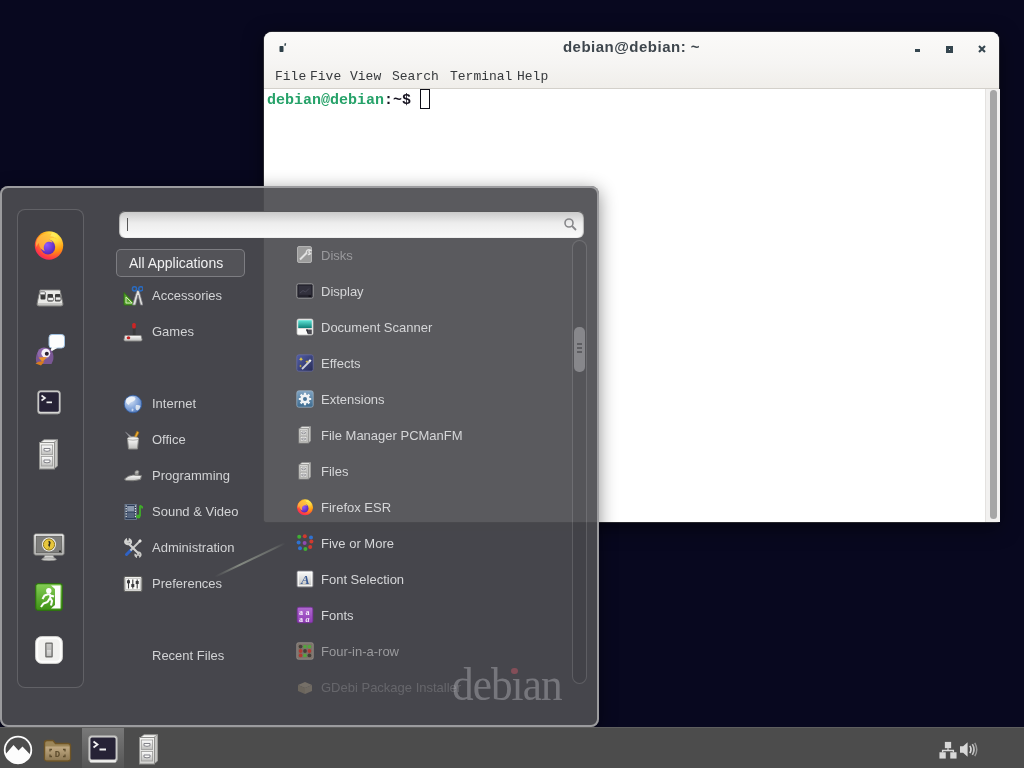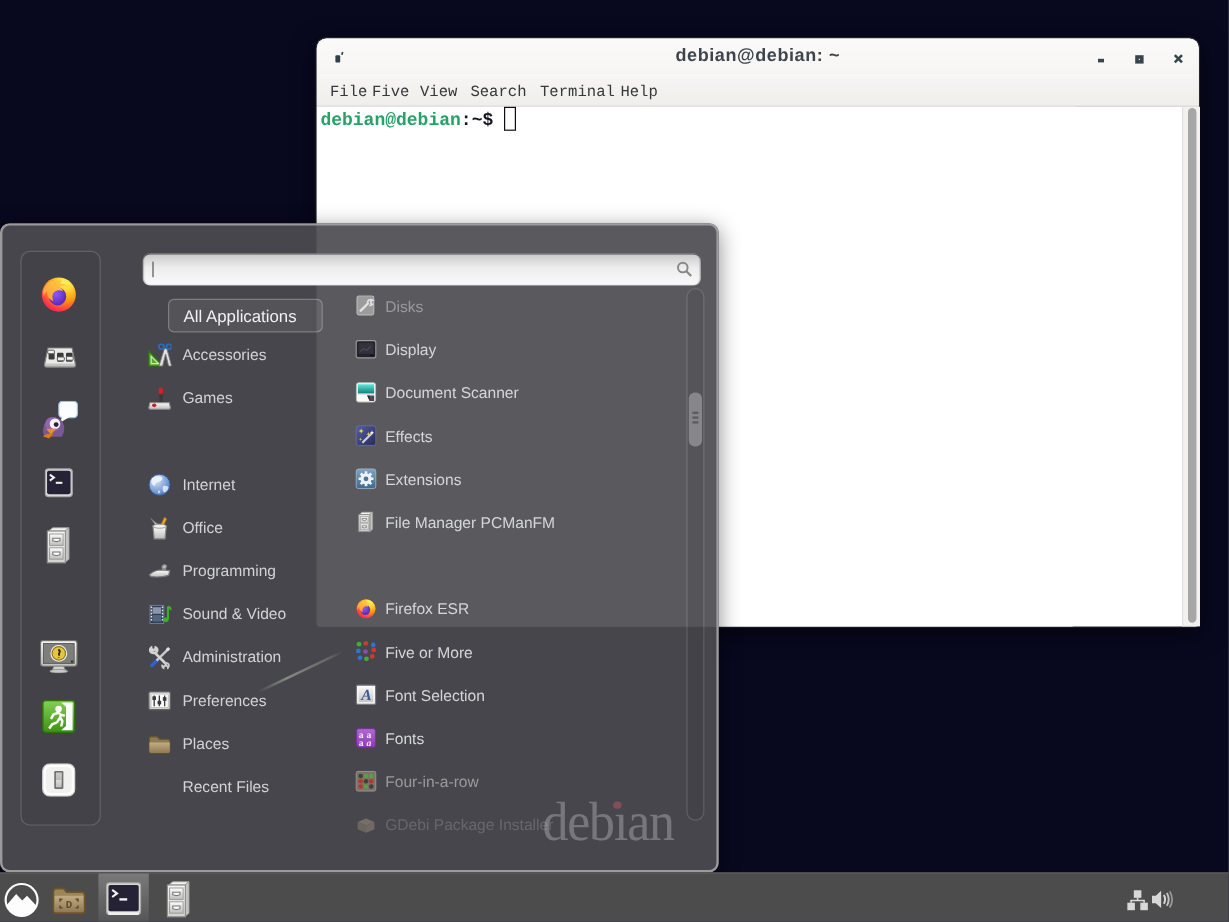--- a/index.html
+++ b/index.html
@@ -38,21 +38,21 @@
     box-shadow:inset 0 0 0 2px rgba(160,160,162,0.95), 0 4px 18px rgba(0,0,0,.45);}
   #sidebox{position:absolute;left:17px;top:23px;width:65px;height:477px;
     border:1px solid rgba(255,255,255,0.16);border-radius:8px;
     background:rgba(0,0,0,0.045);}
   #search{position:absolute;left:119px;top:25px;width:465px;height:27px;
     border-radius:6px;background:linear-gradient(#c7c7c7,#ededed 45%,#fafafa);
     box-shadow:inset 0 1px 0 #58585a, inset 1px 0 1px rgba(0,0,0,.25), inset -1px 0 1px rgba(0,0,0,.25);}
   #caret{position:absolute;left:8px;top:7px;width:1px;height:13px;background:#555;}
   #allapps{position:absolute;left:116px;top:63px;width:129px;height:28px;
     border-radius:5px;background:rgba(255,255,255,0.07);
-    border:1px solid rgba(255,255,255,0.25);box-sizing:border-box;margin-left:24px;}
+    border:1px solid rgba(255,255,255,0.25);box-sizing:border-box;}
   #allapps span{position:absolute;left:12px;top:5px;font-size:14px;color:#f1f1f2;}
   .cat{position:absolute;left:123px;width:260px;height:36px;}
   .cat .ci{position:absolute;left:0;top:8px;width:20px;height:20px;}
   .cat .cl{position:absolute;left:29px;top:10px;font-size:13px;color:#d2d3d5;}
   #applist{position:absolute;left:286px;top:60px;width:286px;height:454px;overflow:hidden;}
   .app{position:absolute;left:0;width:286px;height:36px;}
   .app .ai{position:absolute;left:10px;top:9px;width:18px;height:18px;}
   .app .al{position:absolute;left:35px;top:11px;font-size:13px;color:#d5d6d8;}
   .app .ald{color:#9a9a9d;}
   #mscroll{position:absolute;left:572px;top:54px;width:15px;height:444px;
@@ -367,29 +367,20 @@
             <g stroke="#3a3a3c" stroke-width="1.1">
               <path d="M5.5,5.5 L5.5,14.5 M9.8,5.5 L9.8,14.5 M14.2,5.5 L14.2,14.5"></path>
             </g>
             <rect x="4" y="6.3" width="3" height="3" fill="#3a3a3c"></rect>
             <rect x="8.3" y="10" width="3" height="3" fill="#3a3a3c"></rect>
             <rect x="12.7" y="7" width="3" height="3" fill="#3a3a3c"></rect>
           </svg>
         </div>
         <span class="cl">Preferences</span>
       </div>
-    <div class="cat" style="top:415.5px;">
-        <div class="ci" id="ic-pla">
-          <svg width="20" height="20" viewBox="0 0 20 20">
-            <path d="M1.5,5.5 Q1.5,4 3,4 L8,4 L10,6.2 L17,6.2 Q18.5,6.2 18.5,7.7 L18.5,16 Q18.5,17.5 17,17.5 L3,17.5 Q1.5,17.5 1.5,16 Z" fill="#8f7a52" stroke="#6e572c" stroke-width="1"></path>
-            <path d="M1.5,8.8 L18.5,8.8 L18.5,16 Q18.5,17.5 17,17.5 L3,17.5 Q1.5,17.5 1.5,16 Z" fill="url(#tan1)"></path>
-          </svg>
-        </div>
-        <span class="cl">Places</span>
-      </div>
     <div class="cat" style="top:451.5px;">
         <span class="cl">Recent Files</span>
       </div>
 
     <div id="applist">
       <div class="app" style="top:-9.5px;">
           <div class="ai" id="ia-dsk">
             <svg width="18" height="18" viewBox="0 0 18 18">
               <rect x="1.5" y="0.5" width="14" height="16" rx="1.5" fill="#9c9c9c" stroke="#c2c2c2" stroke-width="0.8"></rect>
               <path d="M4,13.5 L11,6.5" stroke="#e2e2e2" stroke-width="2"></path>
@@ -455,20 +446,34 @@
               <path d="M3.5,2.8 L5.8,0.8 L14.5,0.8 L12.2,2.8 Z" fill="#f4f4f2" stroke="#9f9f9d" stroke-width="0.7"></path>
               <path d="M12.2,2.8 L14.5,0.8 L14.5,15 L12.2,17 Z" fill="#c4c4c2" stroke="#9f9f9d" stroke-width="0.7"></path>
               <rect x="3" y="2.8" width="9.2" height="14.2" fill="url(#silver2)" stroke="#8f8f8d" stroke-width="0.9"></rect>
               <rect x="4.3" y="4.3" width="6.6" height="5" fill="url(#silver2)" stroke="#a5a5a3" stroke-width="0.7"></rect>
               <rect x="4.3" y="10.5" width="6.6" height="5" fill="url(#silver2)" stroke="#a5a5a3" stroke-width="0.7"></rect>
               <path d="M5.8,6 h3.6 v1.3 q-1.8,0.8 -3.6,0 Z" fill="#fafaf8" stroke="#77777f" stroke-width="0.7"></path>
               <path d="M5.8,12.2 h3.6 v1.3 q-1.8,0.8 -3.6,0 Z" fill="#fafaf8" stroke="#77777f" stroke-width="0.7"></path>
             </svg>
           </div>
           <span class="al">File Manager PCManFM</span>
+        </div>
+      <div class="app" style="top:206.5px;">
+          <div class="ai" id="ia-fil">
+            <svg width="18" height="18" viewBox="0 0 18 18">
+              <path d="M3.5,2.8 L5.8,0.8 L14.5,0.8 L12.2,2.8 Z" fill="#f4f4f2" stroke="#9f9f9d" stroke-width="0.7"></path>
+              <path d="M12.2,2.8 L14.5,0.8 L14.5,15 L12.2,17 Z" fill="#c4c4c2" stroke="#9f9f9d" stroke-width="0.7"></path>
+              <rect x="3" y="2.8" width="9.2" height="14.2" fill="url(#silver2)" stroke="#8f8f8d" stroke-width="0.9"></rect>
+              <rect x="4.3" y="4.3" width="6.6" height="5" fill="url(#silver2)" stroke="#a5a5a3" stroke-width="0.7"></rect>
+              <rect x="4.3" y="10.5" width="6.6" height="5" fill="url(#silver2)" stroke="#a5a5a3" stroke-width="0.7"></rect>
+              <path d="M5.8,6 h3.6 v1.3 q-1.8,0.8 -3.6,0 Z" fill="#fafaf8" stroke="#77777f" stroke-width="0.7"></path>
+              <path d="M5.8,12.2 h3.6 v1.3 q-1.8,0.8 -3.6,0 Z" fill="#fafaf8" stroke="#77777f" stroke-width="0.7"></path>
+            </svg>
+          </div>
+          <span class="al">Files</span>
         </div>
       <div class="app" style="top:278.5px;">
           <div class="ai" id="ia-fiv">
             <svg width="18" height="18" viewBox="0 0 18 18">
               <g>
                 <circle cx="3.2" cy="2.8" r="2" fill="#3fae34"></circle>
                 <circle cx="8.8" cy="2.2" r="2" fill="#d03a2e"></circle>
                 <circle cx="15" cy="3.4" r="2" fill="#2f72d0"></circle>
                 <circle cx="2.6" cy="8.4" r="2" fill="#2f72d0"></circle>
                 <circle cx="8.6" cy="9" r="2" fill="#8f4ab0"></circle>

